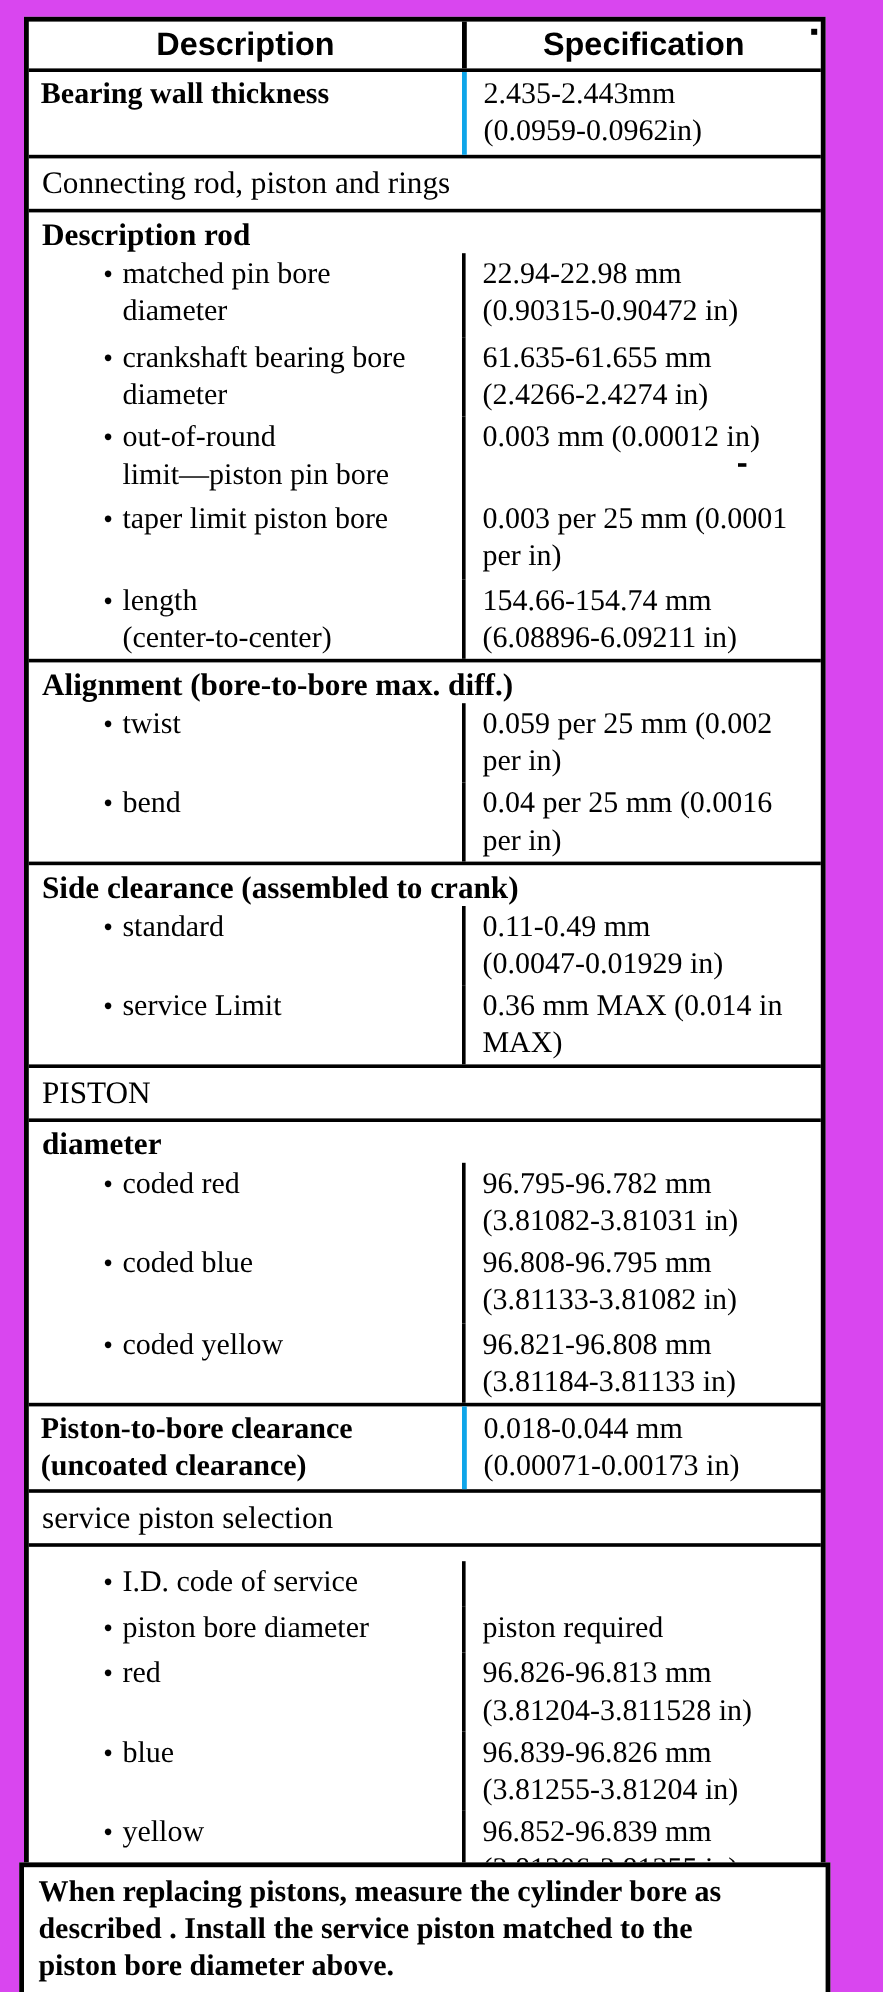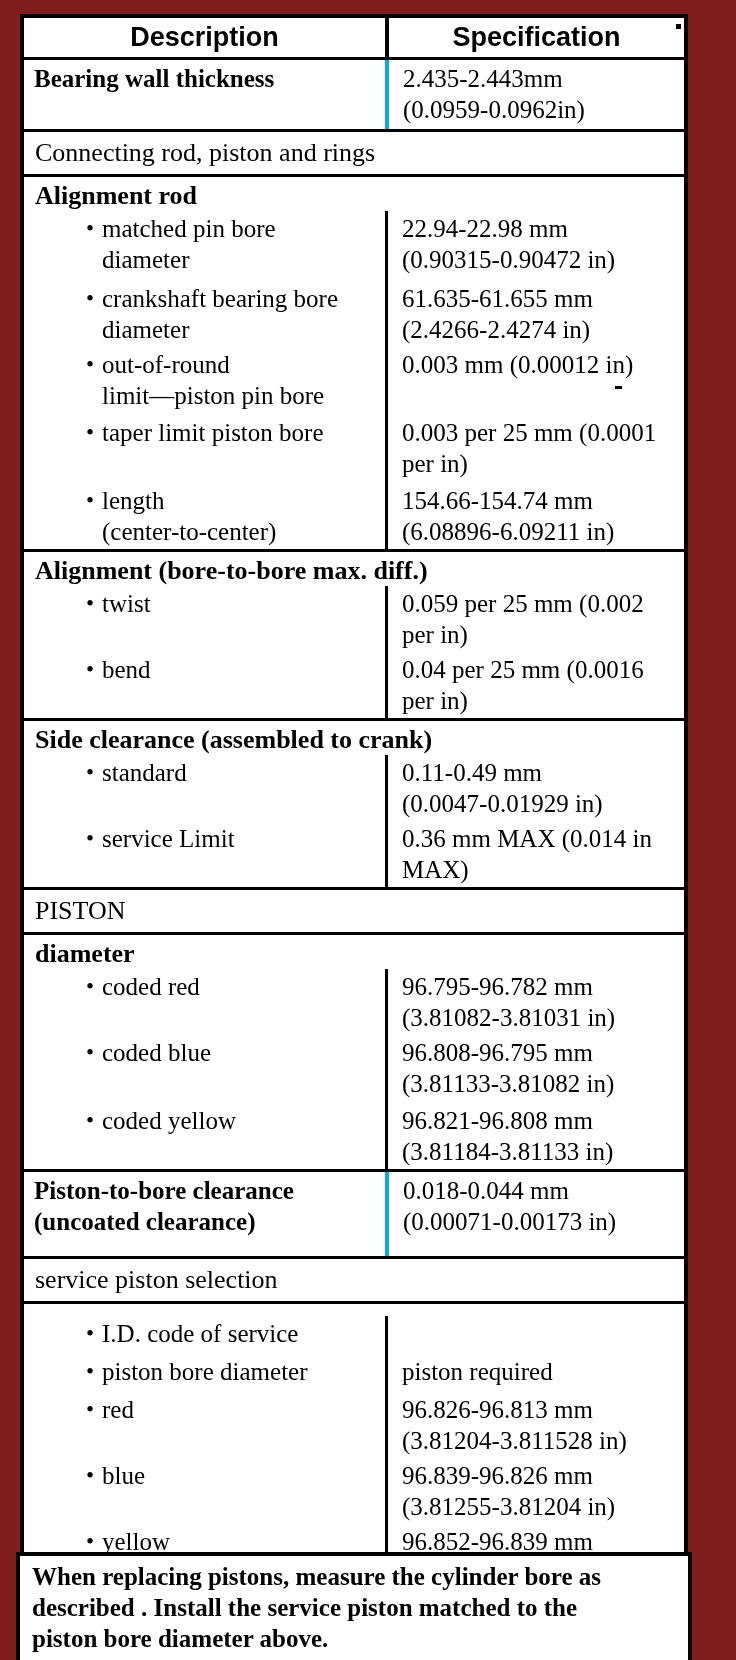--- a/index.html
+++ b/index.html
@@ -1,20 +1,20 @@
 <!DOCTYPE html>
 <html><head>
 <meta charset="utf-8">
 <style>
   * { margin:0; padding:0; box-sizing:border-box; }
   html,body { background:#ffffff; }
   .page {
     position:relative;
     width:736px; height:1660px;
-    background:#7f1d1d;
+    background:#d946ef;
     font-family:"Liberation Serif", serif;
     color:#000;
     overflow:hidden;
   }
   .doc {
     position:absolute; left:20px; top:14px; width:668px;
     border:4px solid #000;
     background:#fff;
   }
   .block + .block { border-top:3px solid #000; }
@@ -27,21 +27,21 @@
   .hdr-cell {
     font-family:"Liberation Sans", sans-serif;
     font-weight:bold; font-size:27px;
     display:flex; align-items:center; justify-content:center;
     padding:4px 2px;
   }
   .hdr-cell.spec-side { border-left:4px solid #000; }
 
   
   .prow { min-height:70px; }
-  .prow .lblcell { padding:3px 6px 19px 10px; }
+  .prow .lblcell { padding:3px 6px 4px 10px; }
   .prow .speccell { border-left:4px solid #0ea5e9; padding:3px 6px 4px 14px; }
 
   
   .bar {
     font-weight:normal; font-size:26px; line-height:31px;
     padding:5px 8px 6px 11px;
   }
 
   
   .sec-title {
@@ -98,21 +98,21 @@
       </div>
       <div class="speccell">
         <span class="txt">2.435-2.443mm
 (0.0959-0.0962in)</span>
       </div>
     </div>
 
     <div class="block bar">Connecting rod, piston and rings</div>
 
     <div class="block sec">
-      <div class="sec-title">Alignment rod</div>
+      <div class="sec-title">Description rod</div>
       <div class="srow h70">
         <div class="lbl">
           <span class="blt">•</span>
           <span class="txt">matched pin bore
 diameter</span>
         </div>
         <div class="spec">
           <span class="txt">22.94-22.98 mm
 (0.90315-0.90472 in)</span>
         </div>

